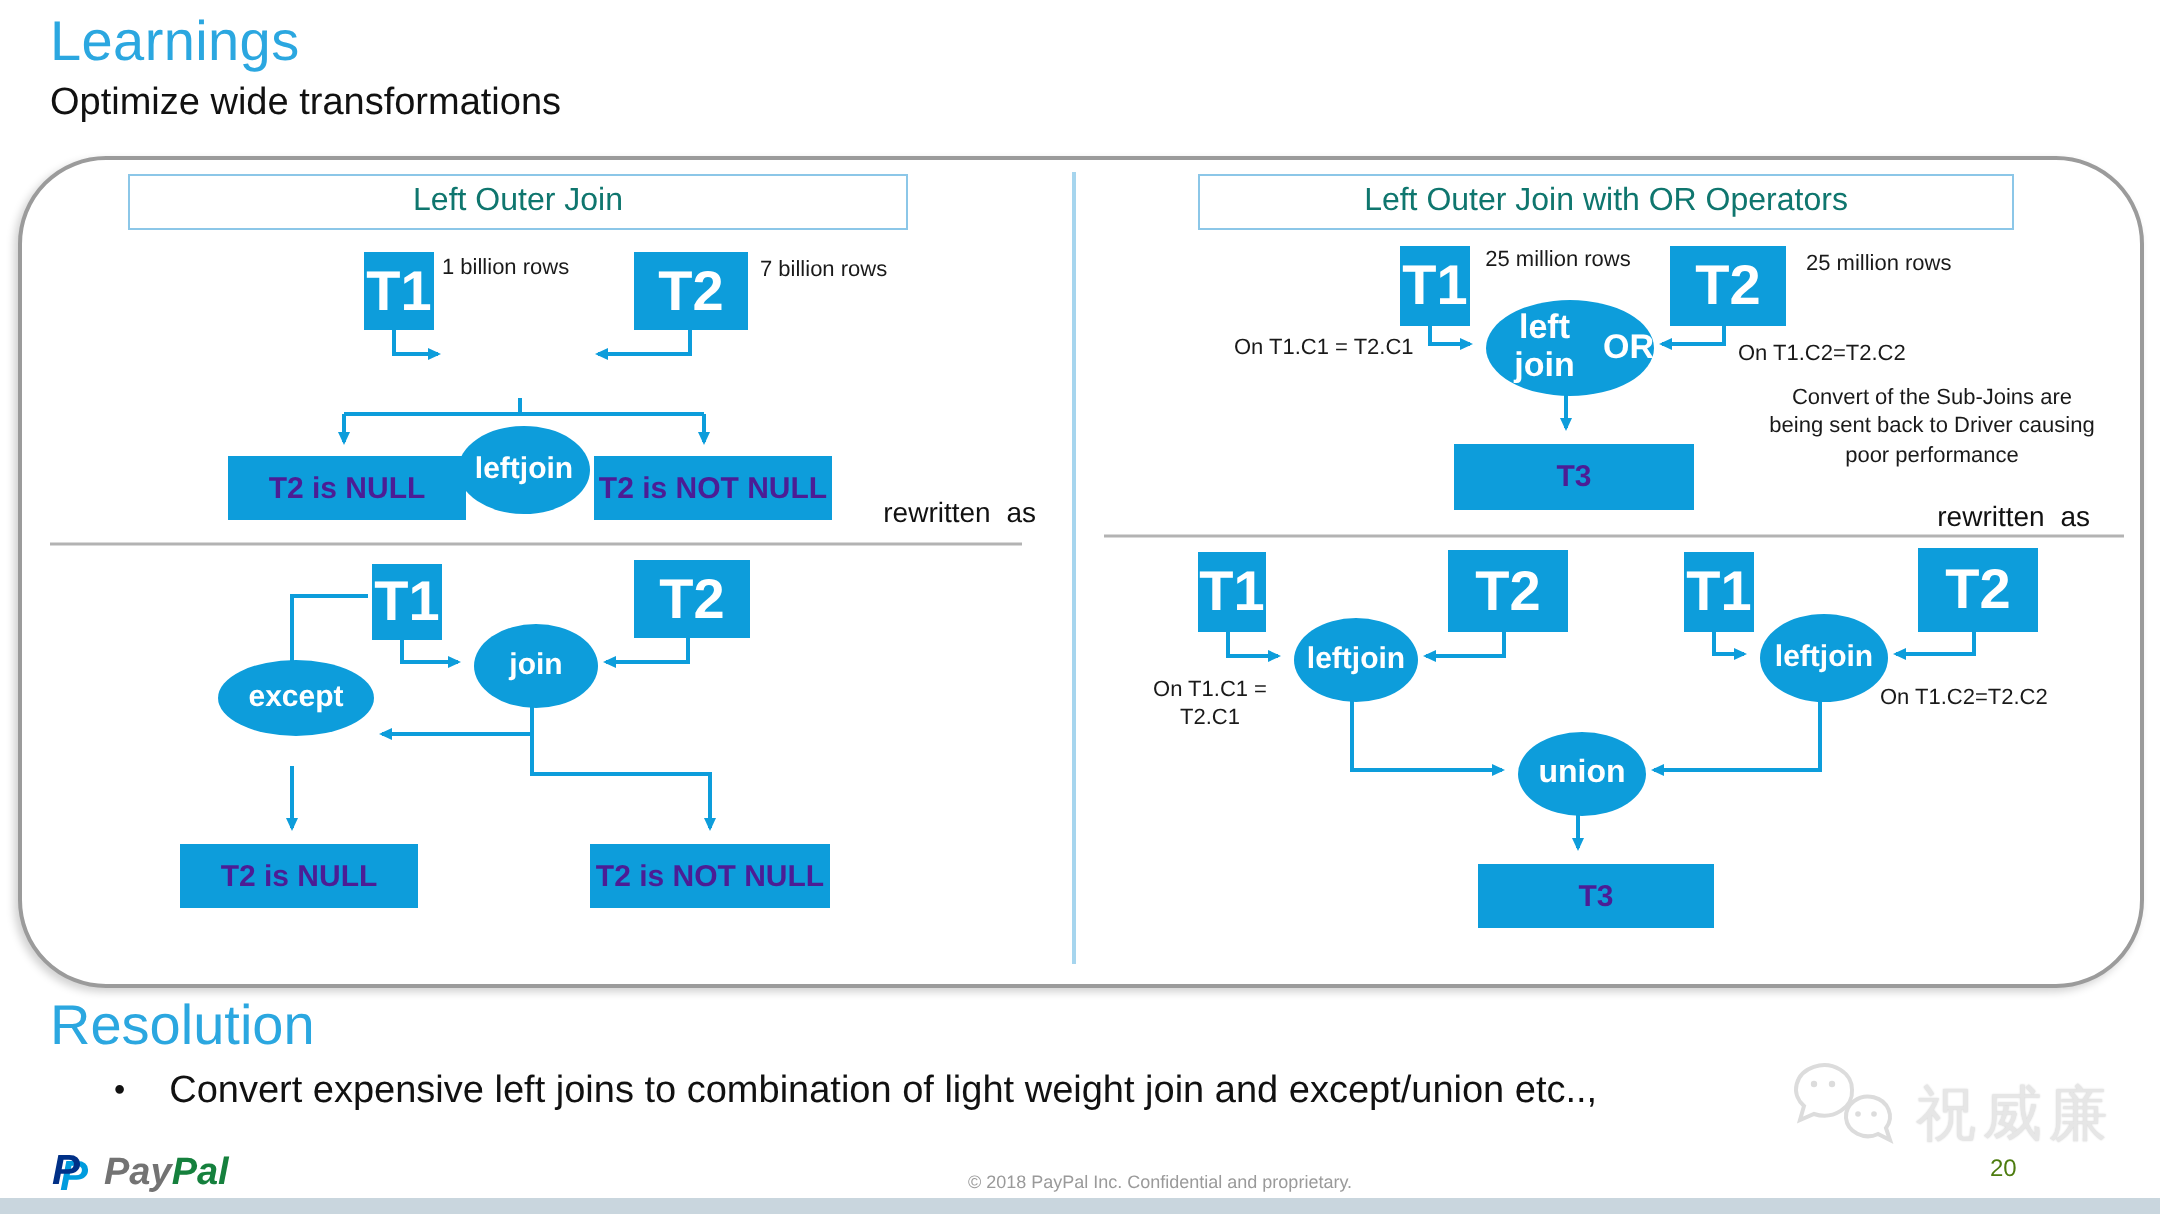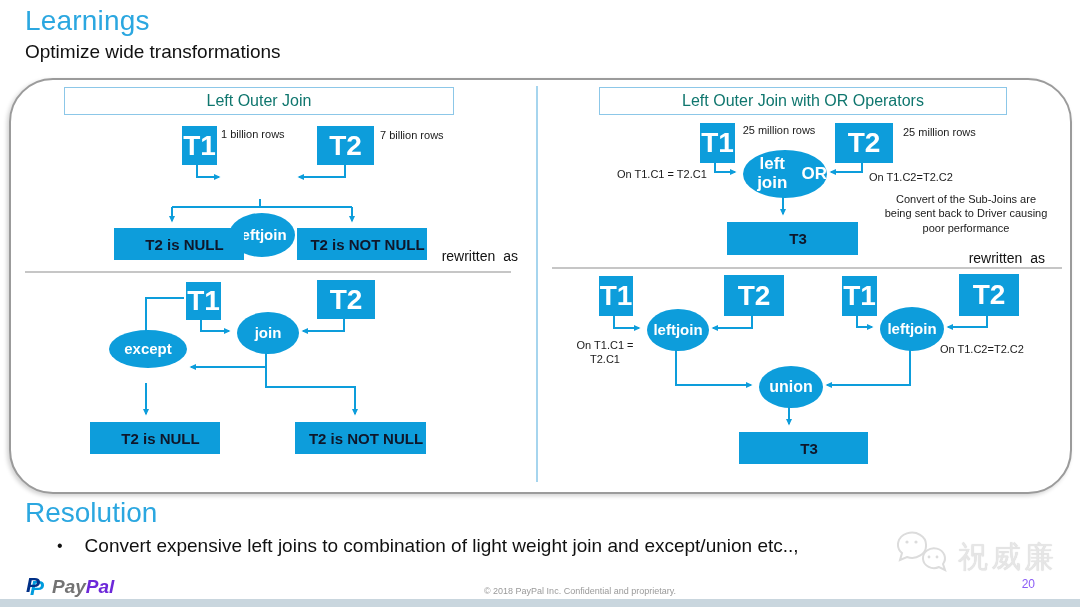--- a/index.html
+++ b/index.html
@@ -18,37 +18,37 @@
   }
   .hdrbox{
     background:#fff;border:1.5px solid #8cc7e8;color:#0f766e;
     font-size:16px;display:flex;align-items:center;justify-content:center;
   }
   .tbox{
     background:#0d9ddb;color:#fff;font-weight:bold;font-size:28px;
     display:flex;align-items:center;justify-content:center;
   }
   .sbox{
-    background:#0d9ddb;color:#0f172a;font-weight:bold;font-size:15px;
-    display:flex;align-items:center;justify-content:center;padding-left:11px;
+    background:#0d9ddb;color:#4c1d95;font-weight:bold;font-size:15px;
+    display:flex;align-items:center;justify-content:center;
   }
   .ell{
     background:#0d9ddb;color:#fff;font-weight:600;font-size:15px;
     border-radius:50%;display:flex;flex-direction:row;
     align-items:center;justify-content:center;text-align:center;line-height:1.1;
   }
   .ell span{display:block;}
   .note{font-size:11px;color:#1a1a1a;line-height:1.3;}
   .rewritten{font-size:14px;color:#111;word-spacing:4px;}
   .blk span{display:block;}
   .resolution-title{font-size:28px;color:#2ba7e0;}
   .bullet-row{font-size:19px;color:#111;display:flex;}
   .bullet-dot{margin-right:22px;font-size:16px;padding-top:2px;}
   .copyright{font-size:9px;color:#9a9a9a;text-align:center;}
-  .pagenum{font-size:12px;color:#8b5cf6;text-align:right;}
+  .pagenum{font-size:12px;color:#4d7c0f;}
   .watermark{display:flex;align-items:flex-end;color:#e3e3e3;}
   .watermark-text{font-size:30px;letter-spacing:3px;color:#e6e6e6;text-shadow:0 0 1px #cfcfcf;}
   .brandword{font-size:19px;font-weight:bold;font-style:italic;}
   .bottombar{left:0;top:599px;width:1080px;height:8px;background:#c9d6de;}
 </style>
 </head>
 <body>
 
 <div class="abs slide-title" style="left:25px;top:5px;">Learnings</div>
 <div class="abs slide-subtitle" style="left:25px;top:41px;">Optimize wide transformations</div>
@@ -177,21 +177,21 @@
   <span class="bullet-dot">•</span>
   <span>Convert expensive left joins  to combination of light weight join and except/union etc..,</span>
 </div>
 
 <div class="abs" style="left:25px;top:574px;display:flex;align-items:center;">
   <svg width="27" height="25">
     <text x="5" y="21" font-family="Liberation Sans, sans-serif" font-size="21" font-weight="bold" font-style="italic" fill="#009cde">P</text>
     <text x="1" y="18" font-family="Liberation Sans, sans-serif" font-size="21" font-weight="bold" font-style="italic" fill="#003087">P</text>
   </svg>
   <span class="brandword" style="color:#737373;">Pay</span>
-    <span class="brandword" style="color:#6d28d9;">Pal</span>
+    <span class="brandword" style="color:#15803d;">Pal</span>
 </div>
 
 <div class="abs copyright" style="left:330px;top:586px;width:500px;">© 2018 PayPal Inc. Confidential and proprietary.</div>
 
 <div class="abs pagenum" style="left:995px;top:577px;width:40px;">20</div>
 
 <div class="abs watermark" style="left:896px;top:528px;">
   <svg width="62" height="50" viewBox="0 0 62 50">
     <g stroke="#dcdcdc" stroke-width="2" fill="none">
       <path d="M30 17 a14 12 0 1 0 -24 8 l-2 7 7 -3 a14 12 0 0 0 19 -12 z"></path>

